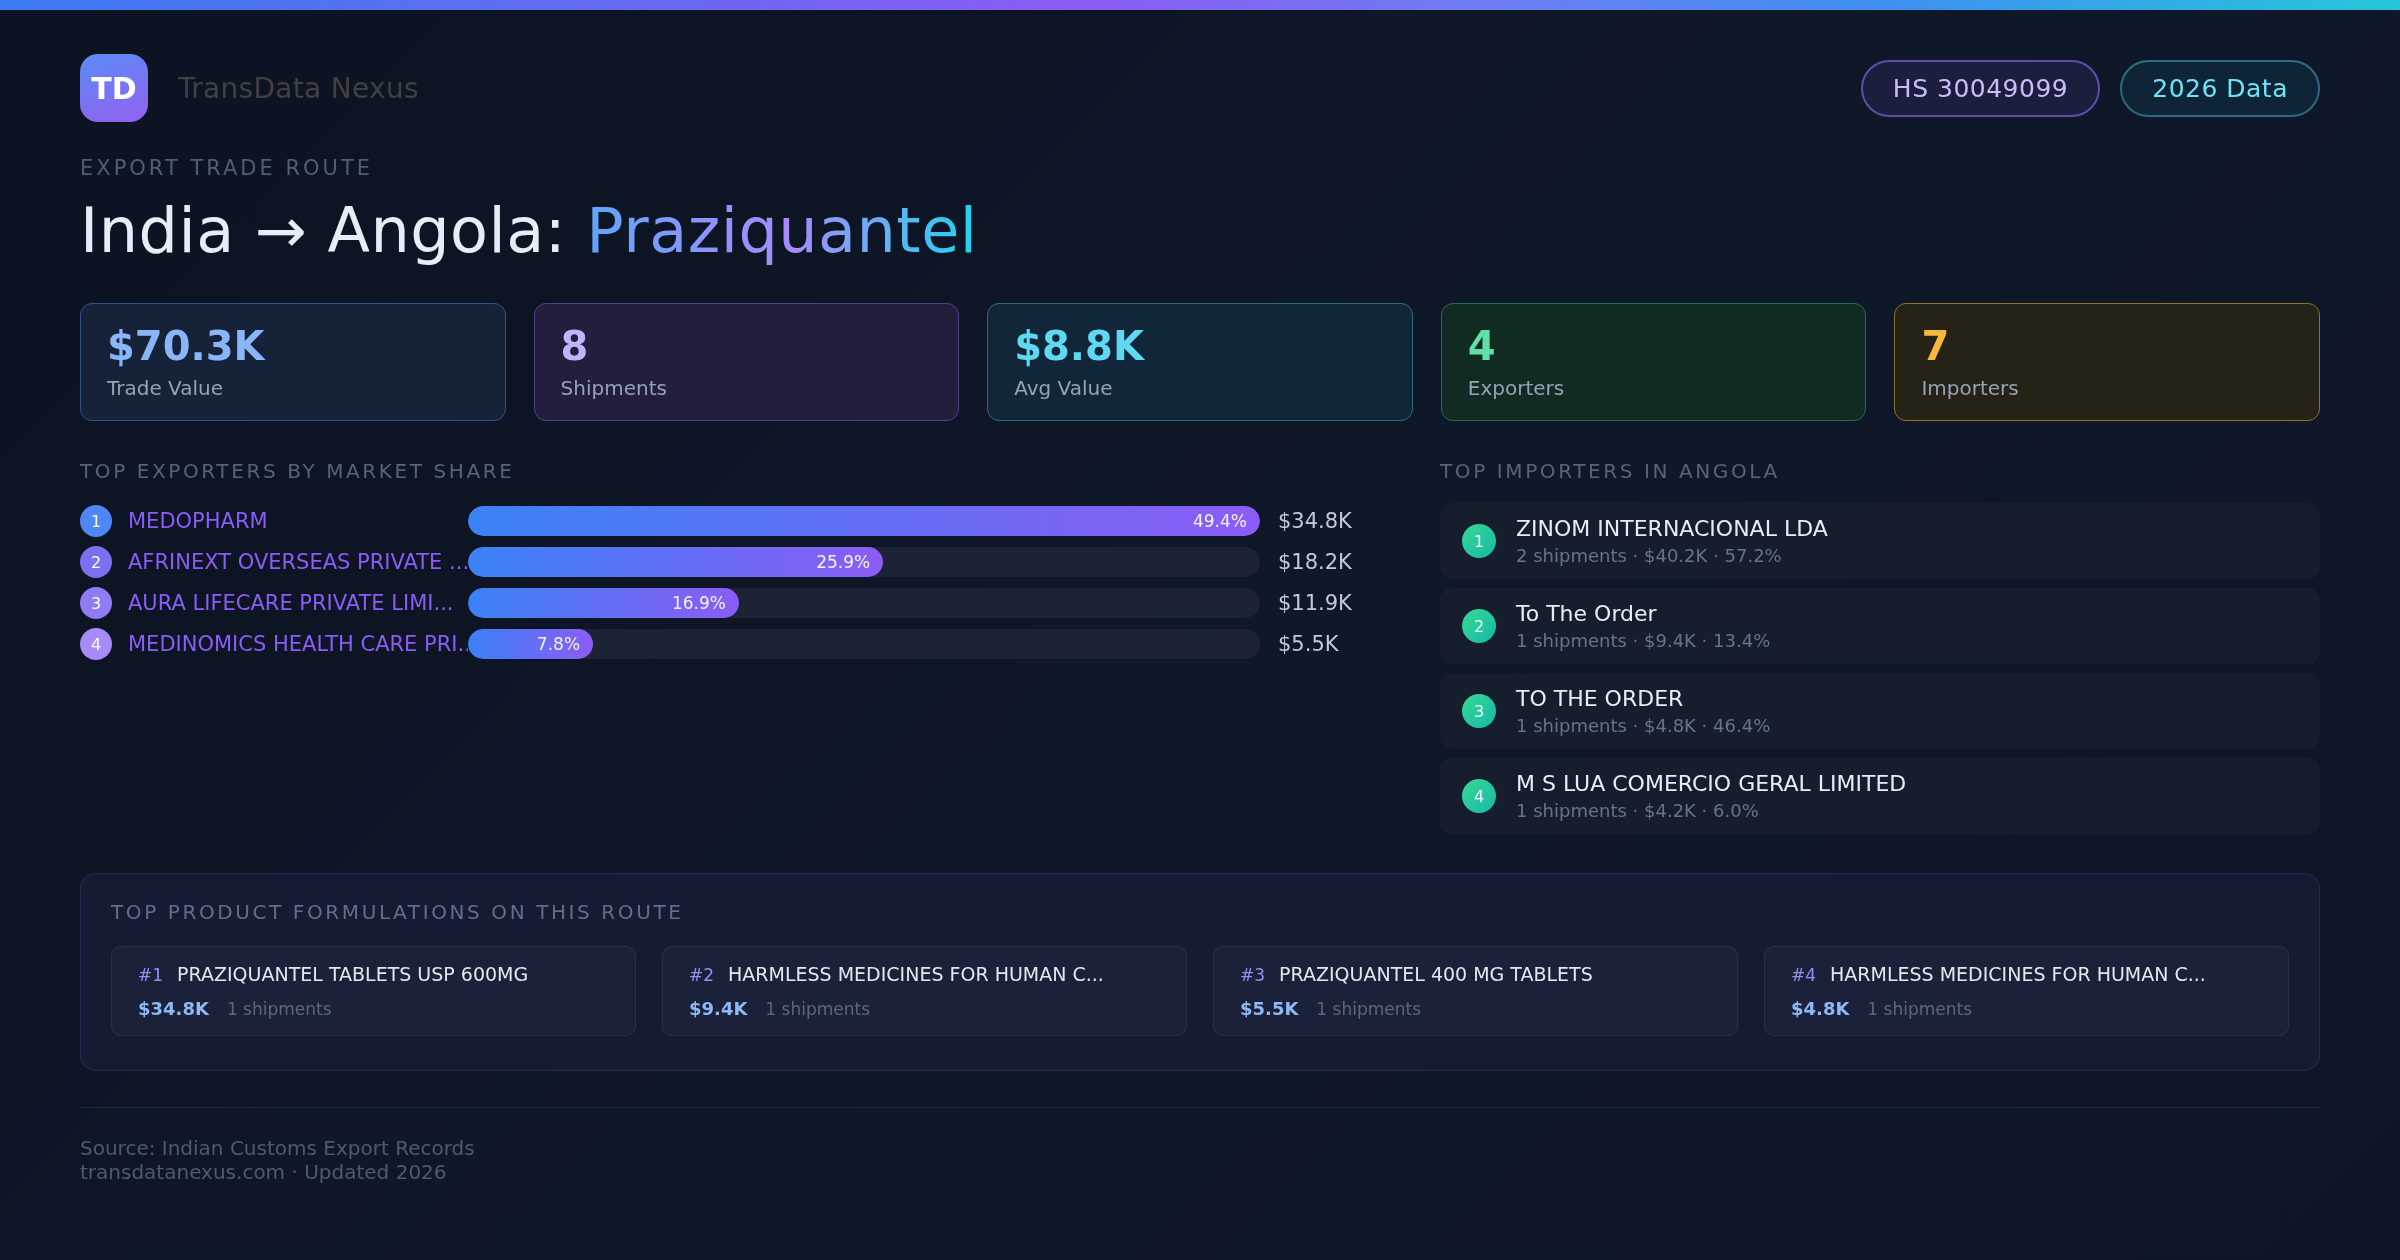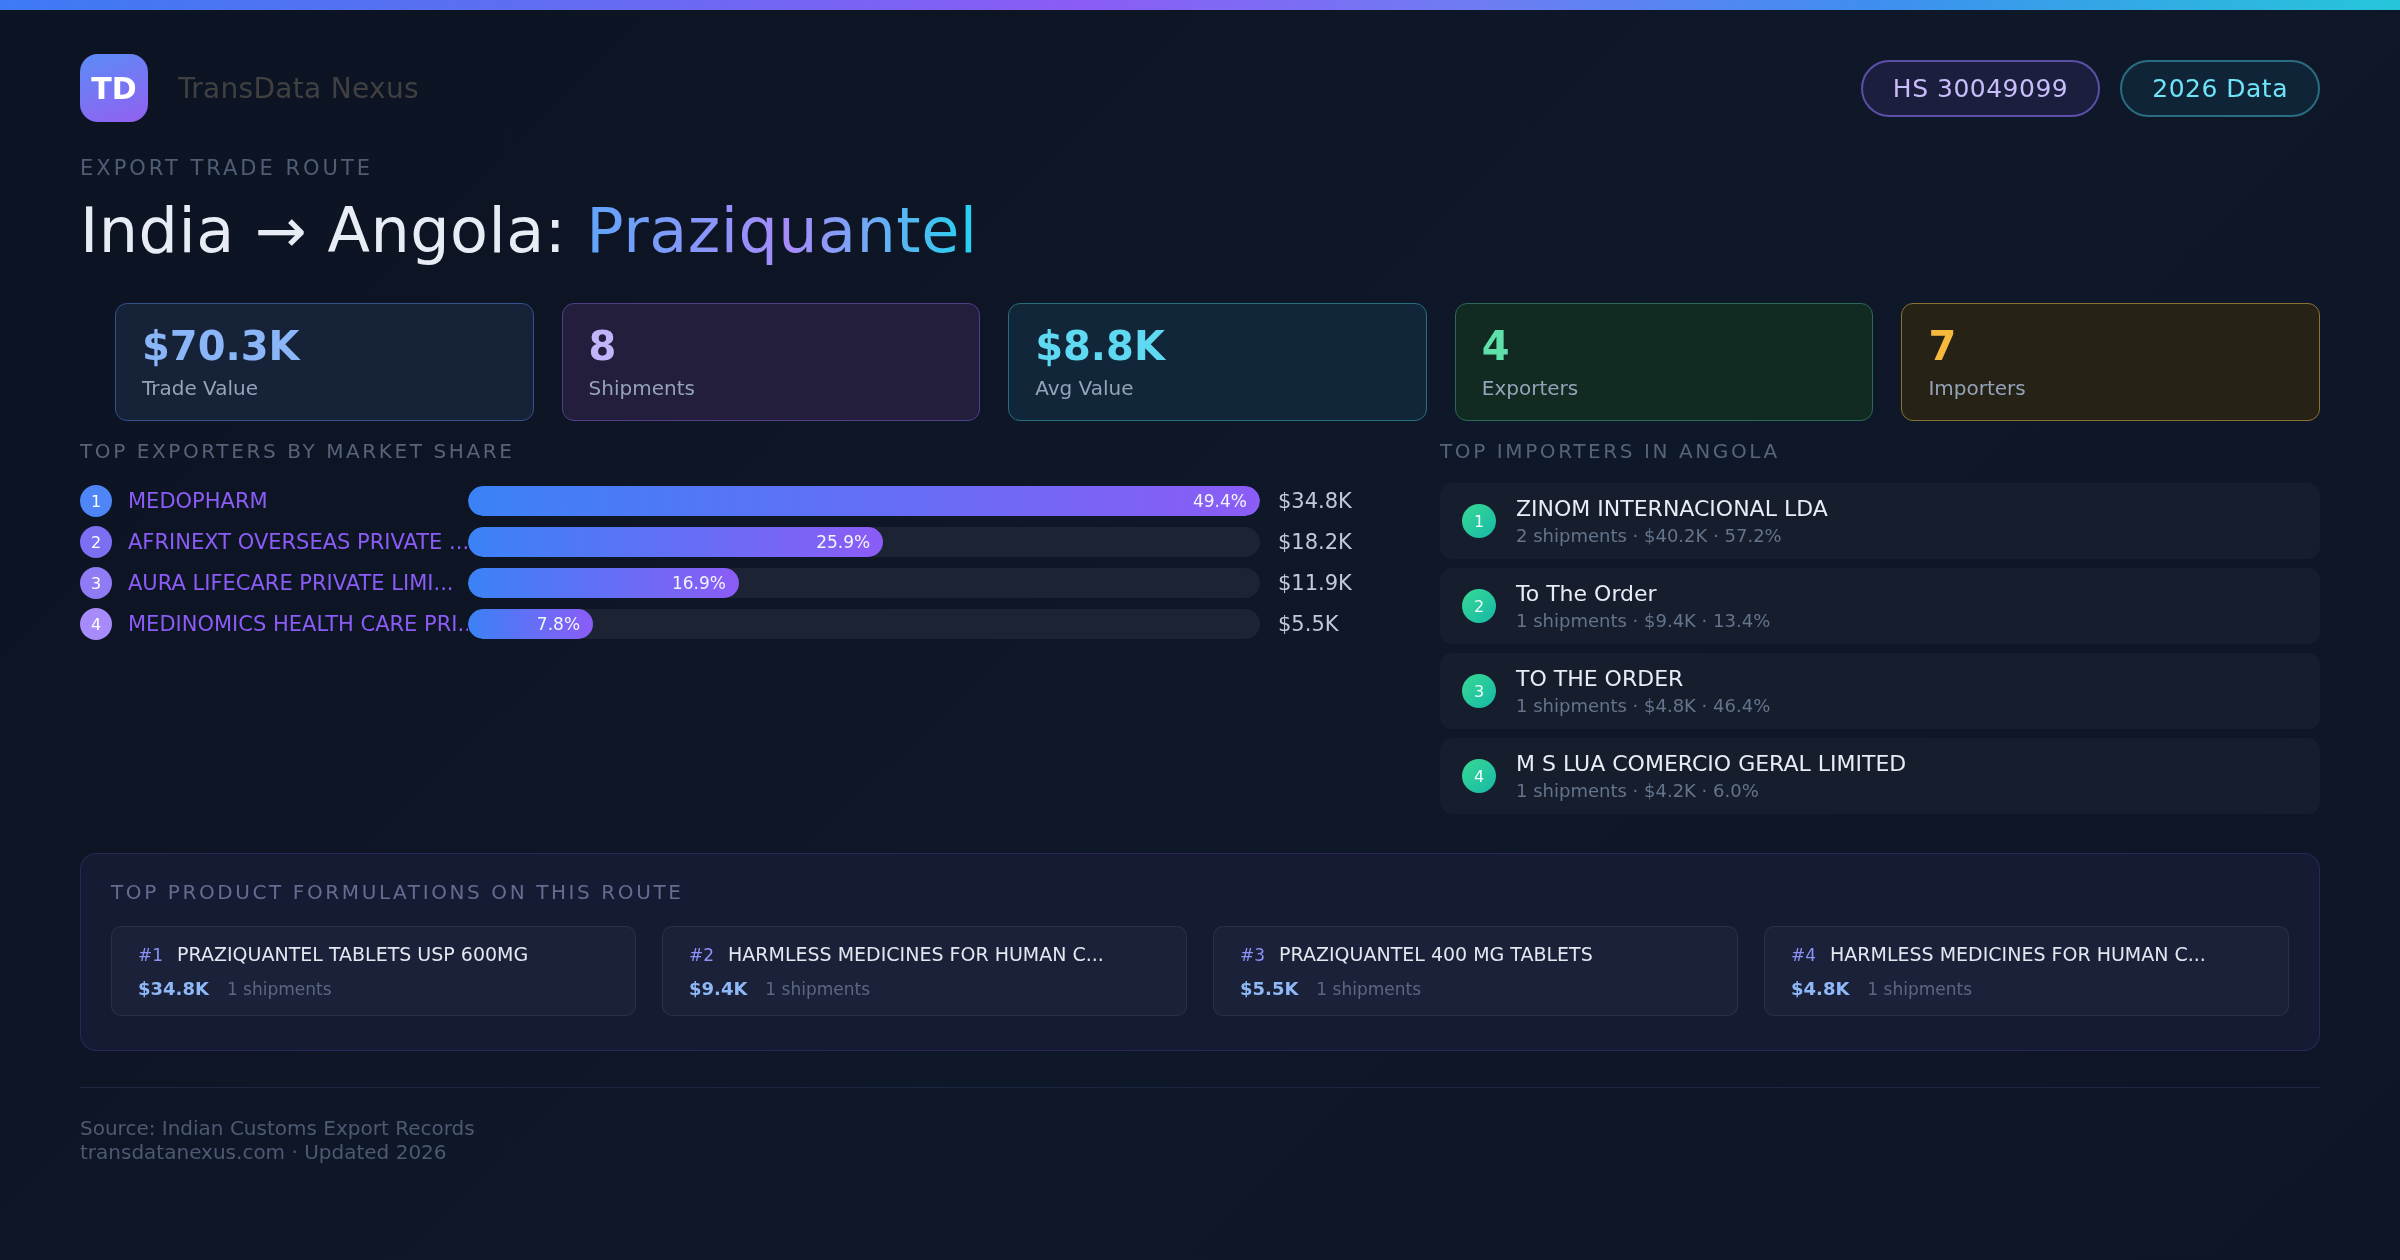--- a/index.html
+++ b/index.html
@@ -24,32 +24,32 @@
   .pill-hs { border:2px solid #5d4fa8; background:rgba(139,92,246,0.10); color:#c9bcfa; }
   .pill-year { border:2px solid #2a6d80; background:rgba(34,211,238,0.07); color:#6fe3f7; }
 
   
   .eyebrow { margin-top:34px; font-size:21px; letter-spacing:3px; color:#4f5d75; font-weight:500; }
   .title { margin-top:14px; font-size:62px; font-weight:500; color:#e8edf5; letter-spacing:0.5px; }
   .title .highlight { background:linear-gradient(90deg,#60a5fa 0%,#a78bfa 52%,#22d3ee 100%);
     -webkit-background-clip:text; background-clip:text; color:transparent; }
 
   
-  .stats { display:flex; gap:28px; margin-top:36px;margin-left:35px; }
+  .stats { display:flex; gap:28px; margin-top:36px; }
   .stat-card { flex:1; border-radius:12px; padding:18px 26px 20px; border:1.5px solid; min-height:106px; }
   .stat-value { font-size:40px; font-weight:600; line-height:1.2; }
   .stat-label { font-size:20px; color:#94a3b8; margin-top:6px; }
   .theme-blue   { background:#152238; border-color:#33518a; } .theme-blue .stat-value{ color:#8ab6f7; }
   .theme-purple { background:#221e3c; border-color:#50408a; } .theme-purple .stat-value{ color:#c3b3fb; }
   .theme-cyan   { background:#12263a; border-color:#2a6d80; } .theme-cyan .stat-value{ color:#5fd9f2; }
   .theme-green  { background:#112a22; border-color:#2b6b55; } .theme-green .stat-value{ color:#5fe0a8; }
   .theme-amber  { background:#262216; border-color:#8a7232; } .theme-amber .stat-value{ color:#f5b93d; }
 
   
-  .columns { display:flex; gap:72px; margin-top:18px; align-items:flex-start; }
+  .columns { display:flex; gap:72px; margin-top:38px; align-items:flex-start; }
   .col-left { flex:1 1 1290px; min-width:0; }
   .col-right { flex:0 0 880px; }
   .section-heading { font-size:20px; letter-spacing:2.6px; color:#566379; font-weight:500; }
 
   
   .exp-rows { margin-top:22px; }
   .exp-row { display:flex; align-items:center; margin-bottom:9px; height:32px; cursor:default; }
   .rank-badge { width:32px; height:32px; border-radius:50%; flex:0 0 32px; display:flex; align-items:center;
     justify-content:center; font-size:16px; color:#fff; }
   .rank-1{ background:#4f86f7; } .rank-2{ background:#7c6ff2; } .rank-3{ background:#8f7cf5; } .rank-4{ background:#a78bfa; }

